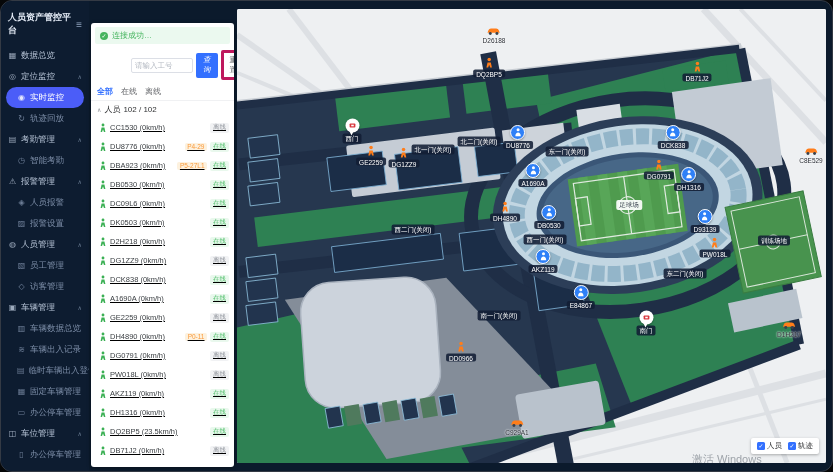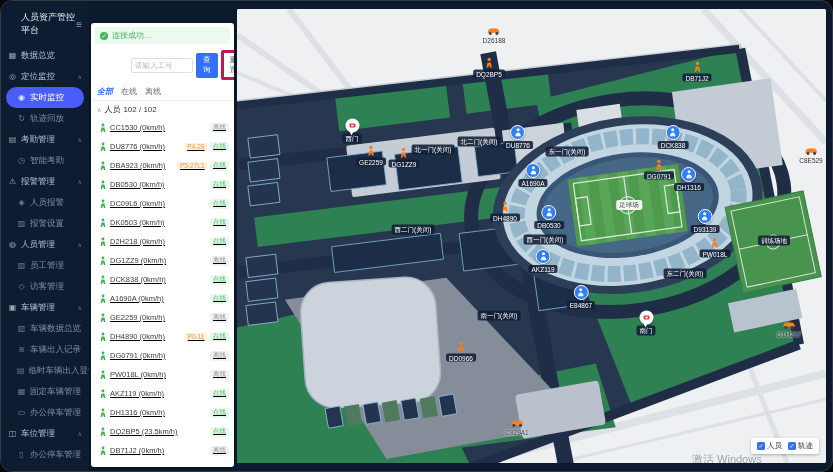--- a/index.html
+++ b/index.html
@@ -1,41 +1,41 @@
 <!DOCTYPE html>
 <html><head>
 <meta charset="utf-8">
 <style>
   * { margin:0; padding:0; box-sizing:border-box; }
   html,body { width:833px; height:472px; background:#060708; font-family:"Liberation Sans","DejaVu Sans",sans-serif; }
   #window { width:833px; height:472px; background:#0b1a2c; border-radius:12px; overflow:hidden; display:flex; position:relative; border:1px solid #343a44; }
 
   
   .sidebar { width:88px; min-width:88px; background:#0d1c30; color:#aab8cc; overflow:hidden; padding-top:6px; }
-  .sb-title { display:flex; align-items:center; justify-content:space-between; padding:4px 7px 8px 20px; color:#e3eaf5; font-size:9px; font-weight:normal; letter-spacing:0; }
+  .sb-title { display:flex; align-items:center; justify-content:space-between; padding:4px 7px 8px 7px; color:#e3eaf5; font-size:9px; font-weight:bold; letter-spacing:0; }
   .sb-title .burger { font-size:10px; color:#8fa2bd; }
   .sb-item, .sb-group { display:flex; align-items:center; gap:4px; height:21px; padding:0 7px; font-size:8.5px; cursor:pointer; white-space:nowrap; }
   .sb-group { color:#b7c4d6; }
   .sb-item { color:#7d8ea8; padding-left:16px; }
   .sb-item .ic, .sb-group .ic { font-size:8px; width:9px; text-align:center; opacity:.85; }
   .sb-group .chev { margin-left:auto; font-size:6px; color:#67798f; }
   .sb-item.active { background:#4b5df8; color:#fff; border-radius:14px; margin:0 5px; padding-left:11px; }
 
   
   .panel-col { width:148px; min-width:148px; padding:22px 3px 4px 2px; background:transparent; }
   .panel { background:#fff; border-radius:3px; height:100%; display:flex; flex-direction:column; overflow:hidden; box-shadow:0 1px 4px rgba(0,0,0,.4); }
   .toast { margin:4px 4px 2px 4px; background:#ebf9ef; border-radius:2px; display:flex; align-items:center; gap:4px; padding:3px 5px; font-size:8px; color:#45b45e; }
   .toast .tick { width:8px; height:8px; border-radius:50%; background:#45b45e; color:#fff; font-size:6px; line-height:8px; text-align:center; }
   .search-row { display:flex; align-items:center; gap:3px; padding:4px 4px 2px 4px; }
   .search-row input { width:62px; height:15px; border:1px solid #dcdfe6; border-radius:2px; font-size:7.5px; padding:0 3px; color:#303133;margin-left:36px; }
   .search-row input::placeholder { color:#b4b9c2; }
-  .btn-q { background:#3370ff; color:#fff; border:none; border-radius:2px; font-size:7.5px; padding:2.5px 7px; cursor:pointer; }
+  .btn-q { background:#3370ff; color:#fff; border:none; border-radius:2px; font-size:7.5px; padding:2.5px 7px; cursor:pointer;font-style:italic; }
   .btn-r { background:#fff; color:#606266; border:3px solid #be185d; border-radius:2px; font-size:7.5px; padding:2px 6px; cursor:pointer; }
   .tabs { display:flex; gap:8px; padding:4px 6px 3px 6px; font-size:8px; color:#606266; border-bottom:1px solid #f0f1f3; }
-  .tabs .tab.active { color:#3370ff; font-weight:bold;font-style:italic; }
+  .tabs .tab.active { color:#3370ff; font-weight:bold; }
   .grp { display:flex; align-items:center; gap:3px; padding:3px 6px; font-size:8px; color:#303133; }
   .grp .chev { font-size:6px; color:#909399; }
   .dev-list { flex:1; overflow:hidden;text-decoration:underline; }
   .dev-row { display:flex; align-items:center; gap:3px; height:19px; padding:0 5px 0 8px; font-size:7.5px; color:#3c4044; }
   .dev-row .pic { width:8px; height:10px; }
   .dev-row .nm { white-space:nowrap; }
   .dev-row .sp { margin-left:auto; display:flex; gap:3px; align-items:center; }
   .badge { background:#fdf1de; color:#fa9b3c; border-radius:2px; font-size:6.5px; padding:0.5px 2.5px; }
   .st { border-radius:2px; font-size:6.5px; padding:0.5px 3px; }
   .st.online { background:#e9f8ed; color:#4fbe69; }

